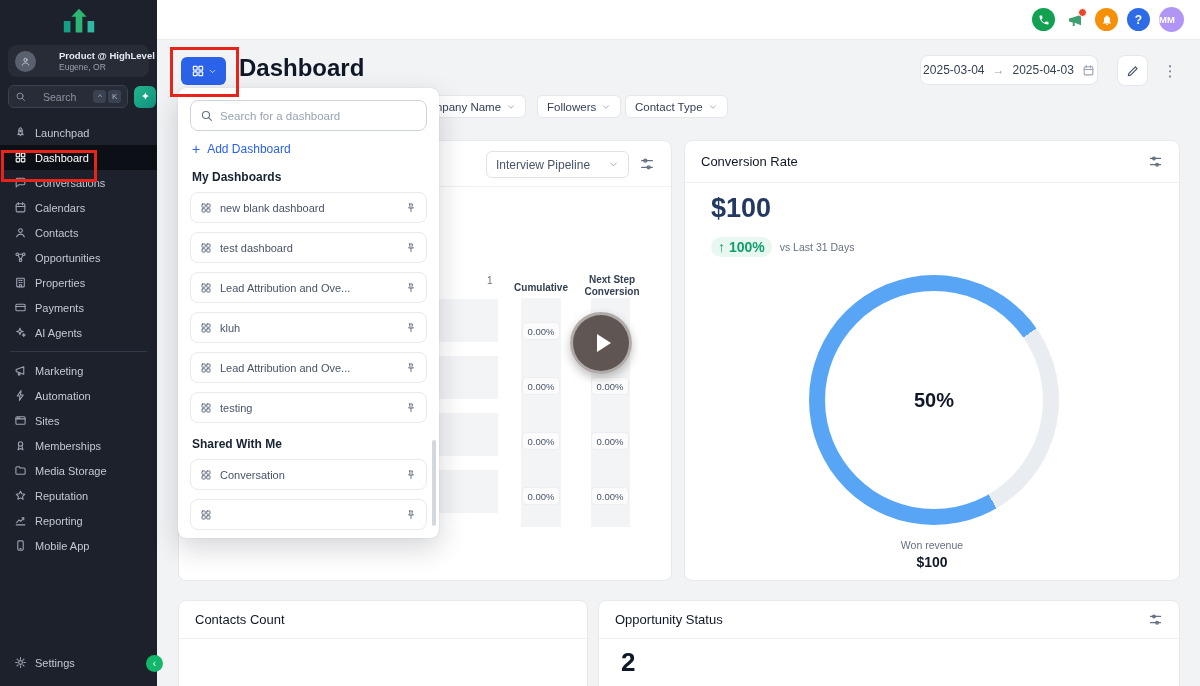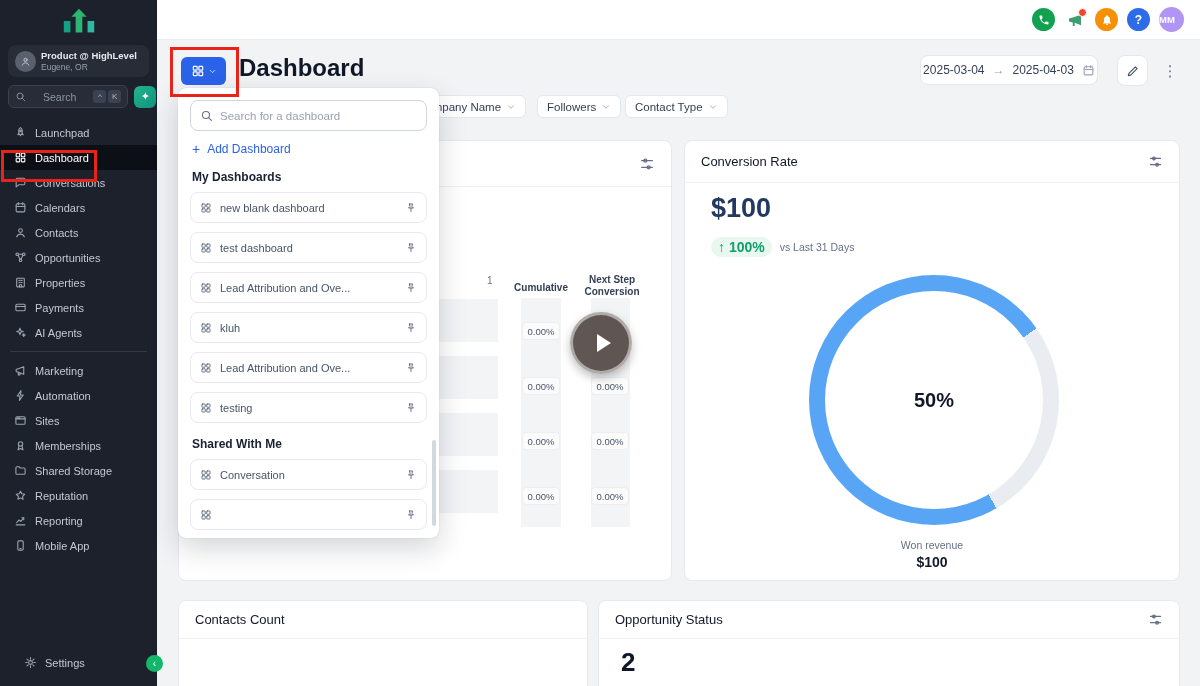--- a/index.html
+++ b/index.html
@@ -13,36 +13,36 @@
   .tb-phone{background:#12a150}
   .tb-bell{background:#f79009}
   .tb-help{background:#2e6be6;font-size:12px;font-weight:bold}
   .tb-avatar{width:25px;height:25px;border-radius:50%;background:#b195f5;color:#fff;font-size:9.5px;font-weight:bold;display:flex;align-items:center;justify-content:flex-start;cursor:pointer}
   .tb-mega{position:relative;width:22px;height:22px;color:#3f9e70;display:flex;align-items:center;justify-content:center;cursor:pointer}
   .tb-mega .dot{position:absolute;top:-1px;right:-1px;width:7px;height:7px;border-radius:50%;background:#e6492d;border:1.5px solid #fff}
 
   
   .sidebar{position:absolute;left:0;top:0;width:157px;height:686px;background:#1d212b;color:#c3c8d4;box-sizing:border-box;z-index:4}
   .logo{display:flex;justify-content:center;padding-top:6px}
-  .acct{margin:9px 8px 0;background:#272c37;border-radius:8px;padding:5px 7px;display:flex;align-items:center;gap:5px;cursor:pointer}
+  .acct{margin:9px 8px 0;background:#272c37;border-radius:8px;padding:5px 7px;display:flex;align-items:center;gap:23px;cursor:pointer}
   .acct-av{width:21px;height:21px;border-radius:50%;background:#59606e;display:flex;align-items:center;justify-content:center;color:#cfd4dd;flex:none}
   .acct-name{font-size:9.5px;color:#e7eaf0;font-weight:bold;line-height:1.3;white-space:nowrap}
   .acct-loc{font-size:8.5px;color:#9aa1af}
   .s-row{margin:8px 8px 0;display:flex;align-items:center;gap:6px}
   .s-box{flex:1;height:23px;background:#272c37;border:1px solid #3a4150;border-radius:6px;display:flex;align-items:center;gap:17px;padding:0 6px;box-sizing:border-box;color:#8d95a5;font-size:10.5px;cursor:text}
   .s-keys{margin-left:auto;display:flex;gap:2px}
   .skey{width:13px;height:13px;background:#3a4150;border-radius:3px;color:#aeb6c4;font-size:8px;display:flex;align-items:center;justify-content:center}
   .ai-btn{width:22px;height:22px;border-radius:6px;background:linear-gradient(135deg,#21b58b,#12917f);color:#fff;display:flex;align-items:center;justify-content:center;font-size:11px;flex:none;cursor:pointer}
   .nav{margin-top:12px}
   .nav-item{height:25px;display:flex;align-items:center;gap:8px;padding-left:14px;font-size:11px;color:#c3c8d4;cursor:pointer;white-space:nowrap}
   .nav-item .i{width:13px;height:13px;color:#9ba3b2;flex:none}
   .nav-item.active{background:#0c0f15;color:#fff}
   .nav-item.active .i{color:#fff}
   .nav-div{height:1px;background:#323947;margin:6px 10px}
-  .settings{position:absolute;left:0;bottom:11px;width:157px;height:25px;display:flex;align-items:center;gap:8px;padding-left:24px;box-sizing:border-box;font-size:11px;color:#c3c8d4;cursor:pointer}
+  .settings{position:absolute;left:0;bottom:11px;width:157px;height:25px;display:flex;align-items:center;gap:8px;padding-left:14px;box-sizing:border-box;font-size:11px;color:#c3c8d4;cursor:pointer}
   .settings .i{width:13px;height:13px;color:#9ba3b2}
   .collapse{position:absolute;left:146px;top:655px;width:17px;height:17px;border-radius:50%;background:#12b76a;color:#fff;display:flex;align-items:center;justify-content:center;font-size:10px;z-index:30;cursor:pointer}
 
   
   .btn-dash{position:absolute;left:181px;top:57px;width:45px;height:28px;background:#2a62e9;border-radius:6px;display:flex;align-items:center;justify-content:center;gap:3px;color:#fff;cursor:pointer;z-index:2}
   .btn-dash .i{width:14px;height:14px}
   .page-title{position:absolute;left:239px;top:54px;font-size:24px;font-weight:bold;color:#101828}
   .redbox{position:absolute;border:3px solid #e8231a;z-index:120;pointer-events:none}
   .rb1{left:170px;top:47px;width:63px;height:44px}
   .rb2{left:1px;top:150px;width:90px;height:26px}
@@ -268,21 +268,21 @@
         <svg class="i" viewBox="0 0 24 24">
             <circle cx="12" cy="9" r="4"></circle>
             <path d="M9.2 12.5L7.5 20l4.5-2.5L16.5 20l-1.7-7.5"></path>
           </svg>
         <span>Memberships</span>
       </div>
       <div class="nav-item">
         <svg class="i" viewBox="0 0 24 24">
             <path d="M3.5 7a2 2 0 0 1 2-2h4l2 2.5h7a2 2 0 0 1 2 2V17a2 2 0 0 1-2 2h-13a2 2 0 0 1-2-2V7z"></path>
           </svg>
-        <span>Shared Storage</span>
+        <span>Media Storage</span>
       </div>
       <div class="nav-item">
         <svg class="i" viewBox="0 0 24 24">
             <path d="M12 4l2.4 4.9 5.4.8-3.9 3.8.9 5.4-4.8-2.5-4.8 2.5.9-5.4L4.2 9.7l5.4-.8L12 4z"></path>
           </svg>
         <span>Reputation</span>
       </div>
       <div class="nav-item">
         <svg class="i" viewBox="0 0 24 24">
             <path d="M4 20h16M5 16l4.5-5 3 2.5L18 7"></path>
@@ -375,20 +375,26 @@
   </div>
   <div class="pill" style="left:625px">
     <span>Contact Type</span>
     <svg class="i" viewBox="0 0 24 24">
         <use href="#ic-chev"></use>
       </svg>
   </div>
 
   <div class="card funnel">
     <div class="card-h"></div>
+    <div class="f-select">
+      <span>Interview Pipeline</span>
+      <svg class="i" viewBox="0 0 24 24">
+          <use href="#ic-chev"></use>
+        </svg>
+    </div>
     <svg class="i f-sliders" viewBox="0 0 24 24">
         <use href="#ic-sliders"></use>
       </svg>
 
     <div class="f-one">1</div>
     <div class="fhead" style="left:322px;top:141px;width:80px">Cumulative</div>
     <div class="fhead" style="left:394px;top:133px;width:78px">Next Step Conversion</div>
 
     <div class="fbar" style="top:158px"></div>
     <div class="fbar" style="top:215px"></div>

